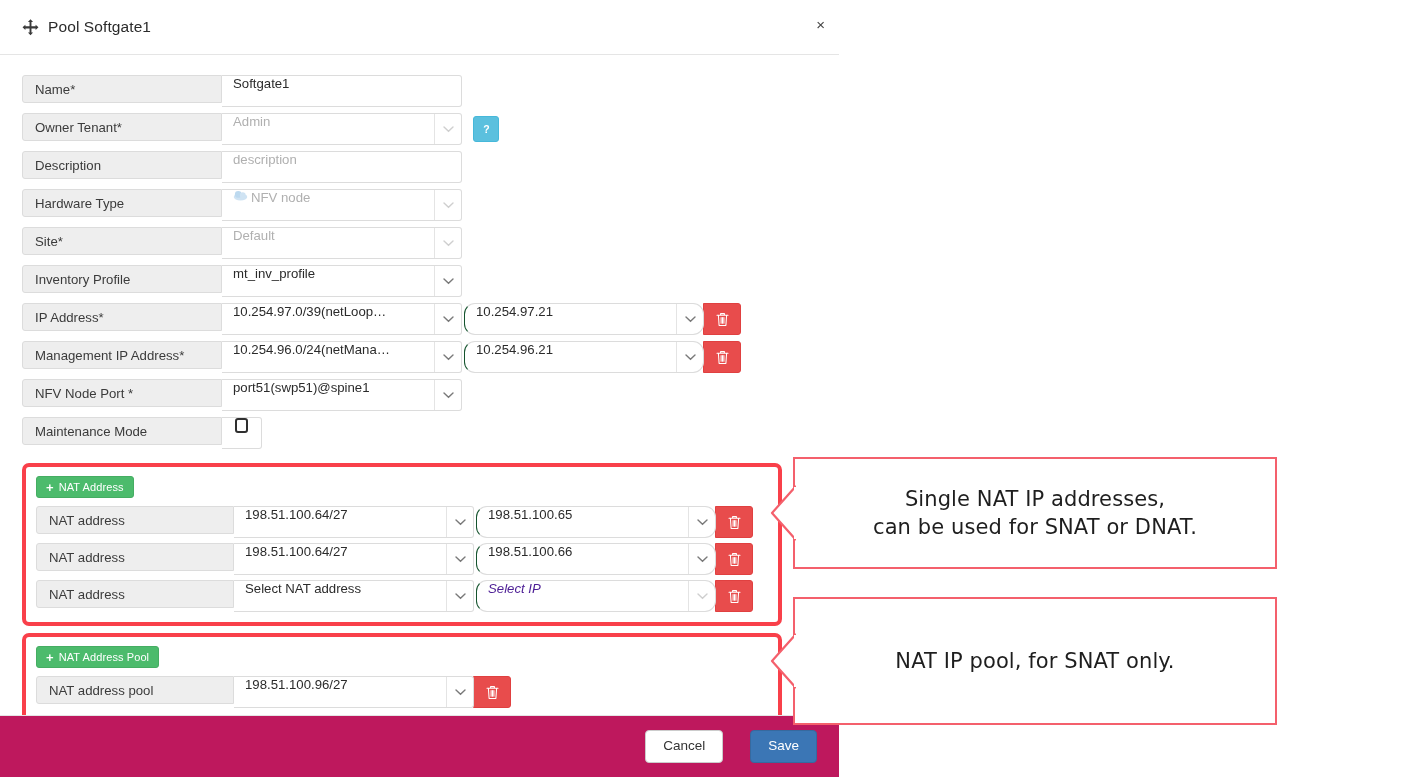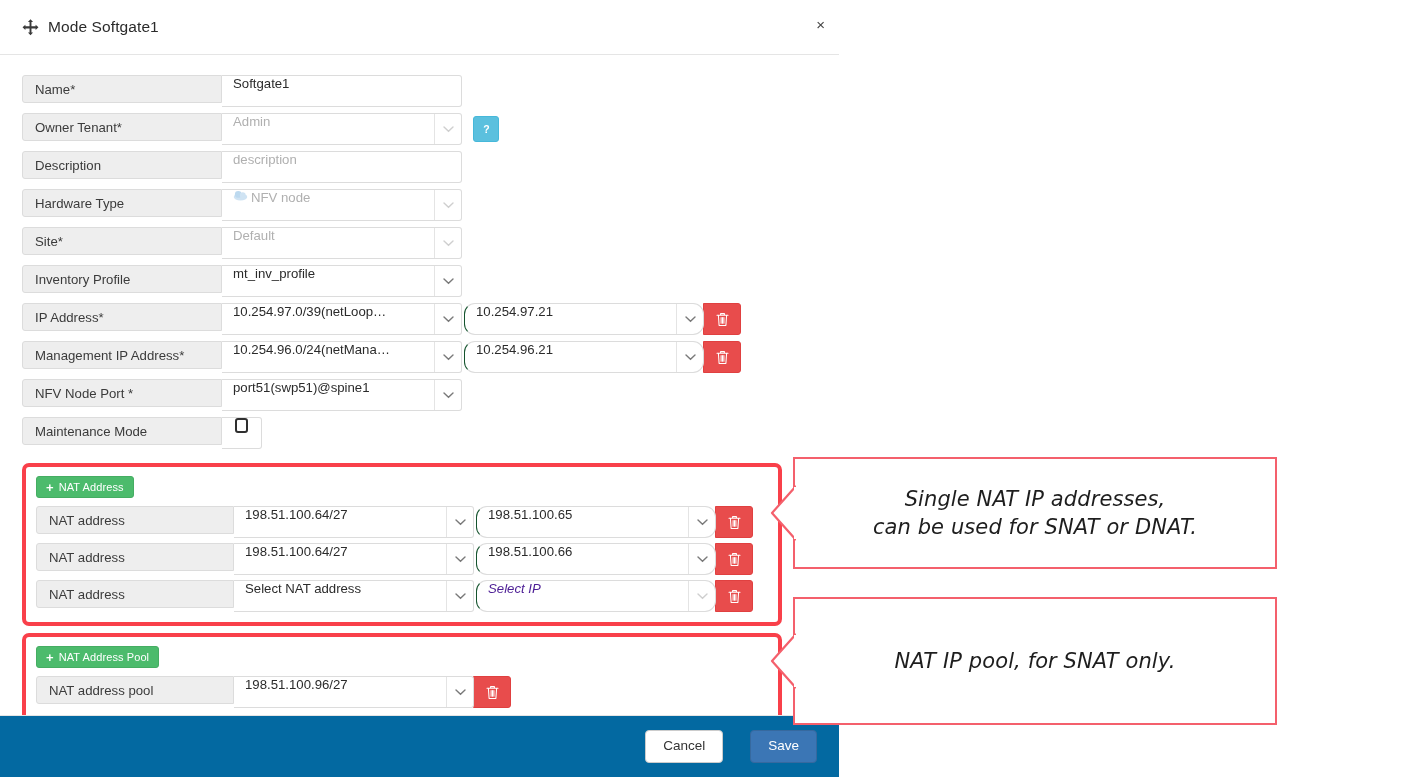--- a/index.html
+++ b/index.html
@@ -134,21 +134,21 @@
   .add-btn .plus { font-size: 13px; font-weight: bold; margin-right: 5px; line-height: 1;}
 
   .nat-row { margin-bottom: 5px; }
   .nat-row:last-child { margin-bottom: 0; }
   .nat-row .flabel { width: 198px; flex: 0 0 198px; }
 
   
   .modal-footer {
     flex: 0 0 auto;
     border-top: 1px solid #e5e5e5;
-    background: #0369a1;
+    background: #be185d;
     padding: 13px 22px;
     display: flex; justify-content: flex-end; align-items: center;
     gap: 8px;
     height: 62px;
   }
   .btn {
     font-size: 13.5px; border-radius: 4px;
     padding: 8px 17px; cursor: pointer;
     font-family: "Liberation Sans", sans-serif;
     line-height: 1.1;
@@ -162,42 +162,41 @@
     border: 2px solid #f4606c;
     background: #fff;
     display: flex; align-items: center; justify-content: center;
     text-align: center;
     color: #1e1e1e;
     font-size: 21px;
     line-height: 1.35;
     font-family: "DejaVu Sans", sans-serif;
     letter-spacing: .1px;
     padding: 6px 18px;
-    font-style: italic;
   }
   .callout .tail {
     position: absolute; left: -25px; top: 50%;
     transform: translateY(-50%);
     width: 26px; height: 56px;
   }
   #callout-1 { left: 793px; top: 457px; width: 484px; height: 112px; }
   #callout-2 { left: 793px; top: 597px; width: 484px; height: 128px; }
 </style>
 </head>
 <body>
 
 <div class="page">
 
   <div class="modal">
 
     <div class="modal-header">
       <svg class="move-icon" viewBox="0 0 16 16">
         <path fill="#3a3a3a" d="M8 0.3l2.4 2.6H8.9v3.9h3.9V5.3L15.5 7.8 12.8 10.4V8.9H8.9v3.9h1.5L8 15.4 5.6 12.8h1.5V8.9H3.2v1.5L0.5 7.8 3.2 5.3v1.5h3.9V2.9H5.6z"></path>
       </svg>
-      <span class="modal-title">Mode Softgate1</span>
+      <span class="modal-title">Pool Softgate1</span>
       <button class="close-btn">×</button>
     </div>
 
     <div class="modal-body">
 
       <div class="frow">
         <div class="flabel">Name*</div>
         <div class="fctl w240">
           <span class="val">Softgate1</span>
         </div>

